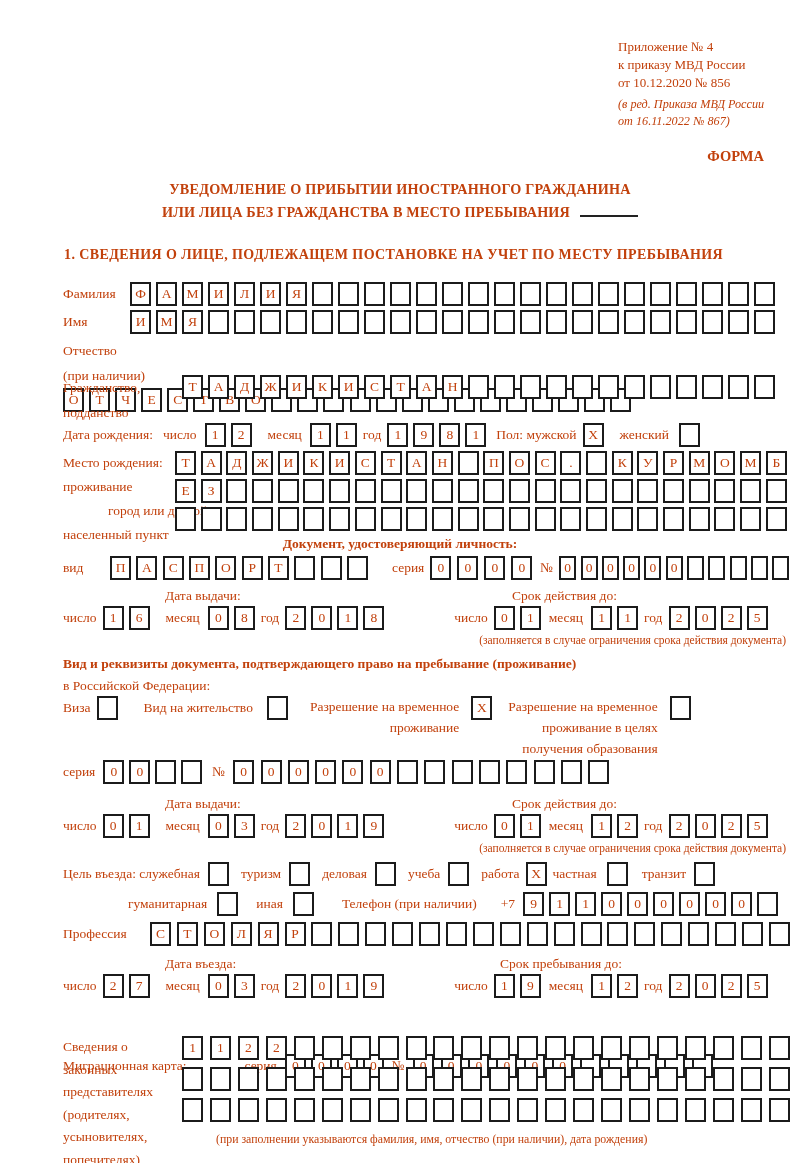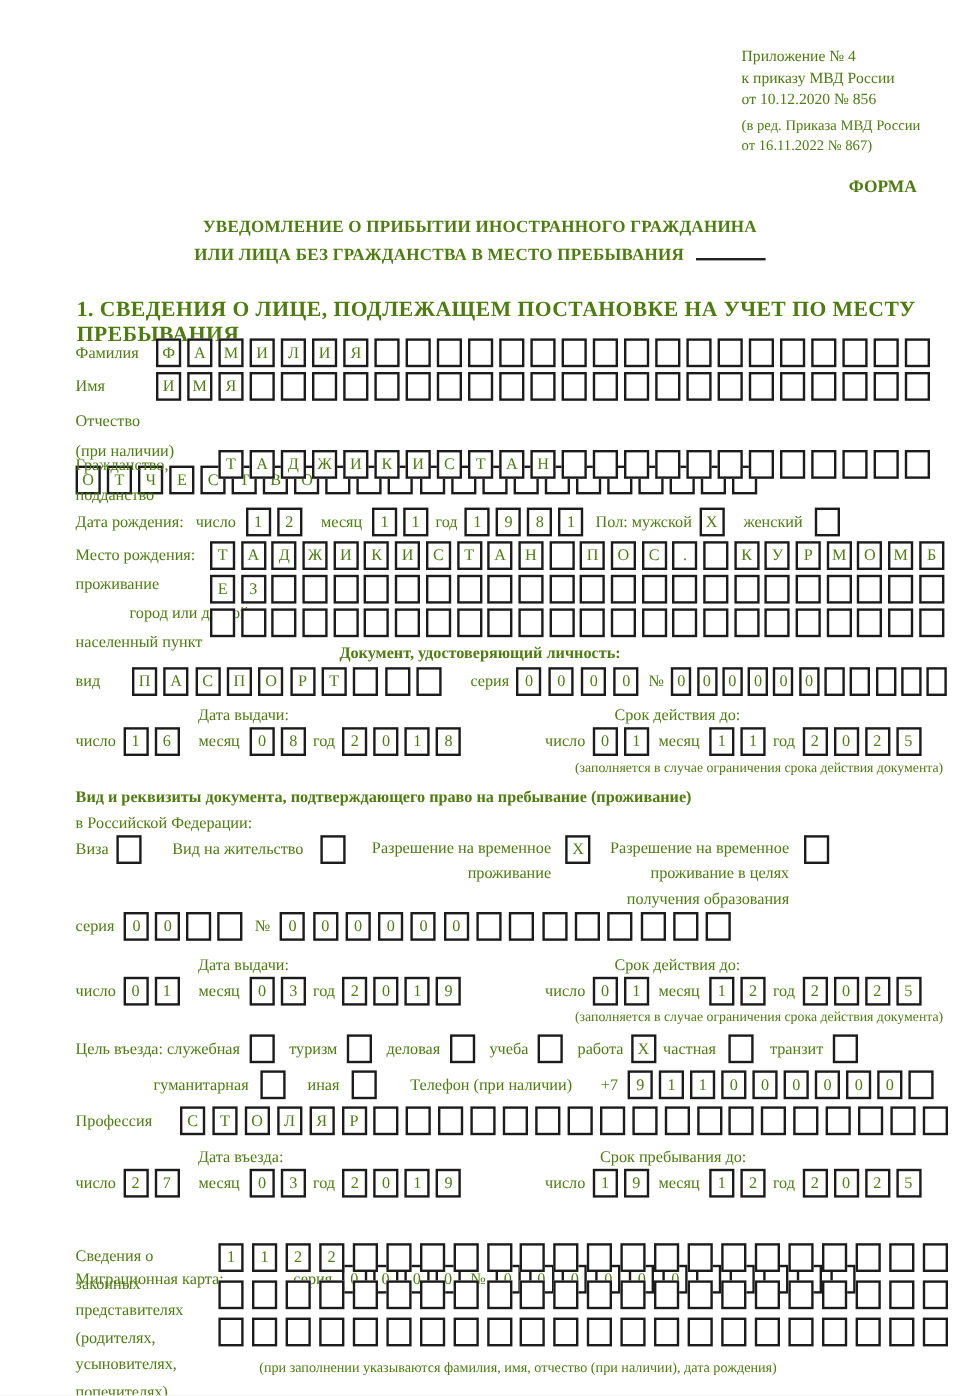--- a/index.html
+++ b/index.html
@@ -1,36 +1,36 @@
 <!DOCTYPE html>
 <html><head>
 <meta charset="utf-8">
 <style>
   html,body{margin:0;padding:0;background:#e8e8e8;}
   .page{
     position:relative;width:800px;height:1163px;margin:0 auto;background:#ffffff;
-    font-family:"Liberation Serif","DejaVu Serif",serif;color:#4d7c0f;overflow:hidden;
+    font-family:"Liberation Serif","DejaVu Serif",serif;color:#c2410c;overflow:hidden;
   }
   .abs{position:absolute;}
   .row{position:absolute;display:flex;align-items:flex-start;}
   .lbl{font-size:13.5px;line-height:24px;white-space:nowrap;}
   .lbl2{font-size:13.5px;line-height:25px;white-space:nowrap;}
   .b{font-weight:bold;}
   .cells{display:flex;gap:5px;}
   .just{justify-content:space-between;gap:0;}
   .cell{
     box-sizing:border-box;flex:none;width:21px;height:24px;border:2px solid #1b1b1b;
     display:flex;align-items:center;justify-content:center;
     font-size:13.5px;background:#fff;
   }
   .sm .cell{width:17px;}
   .note{font-size:11.5px;white-space:nowrap;}
   .center-lbl{font-size:13.5px;line-height:21px;text-align:right;white-space:nowrap;}
   .annex{font-size:13px;line-height:18px;}
-  .annex-ed{font-size:12.2px;line-height:17px;}
+  .annex-ed{font-size:12.2px;line-height:17px;font-style:italic;}
   .title-line{font-size:14.2px;font-weight:bold;text-align:center;letter-spacing:.2px;}
   .underline-seg{display:inline-block;width:58px;height:13px;border-bottom:2.5px solid #222;margin-left:10px;}
   .gap6{margin-right:6px;}.gap8{margin-right:8px;}.gap10{margin-right:10px;}
   .gap16{margin-right:16px;}.gap24{margin-right:24px;}
 </style>
 </head>
 <body>
 
 <div class="page">
 
@@ -44,21 +44,21 @@
     </div>
   </div>
 
   <div class="abs b" style="right:36px;top:148px;font-size:14.5px;">ФОРМА</div>
 
   <div class="abs title-line" style="left:0;top:181px;width:800px;">УВЕДОМЛЕНИЕ О ПРИБЫТИИ ИНОСТРАННОГО ГРАЖДАНИНА</div>
   <div class="abs title-line" style="left:0;top:202px;width:800px;">
     <span>ИЛИ ЛИЦА БЕЗ ГРАЖДАНСТВА В МЕСТО ПРЕБЫВАНИЯ</span><span class="underline-seg"></span>
   </div>
 
-  <div class="abs b" style="left:64px;top:247px;font-size:18px;letter-spacing:.4px;">1. СВЕДЕНИЯ О ЛИЦЕ, ПОДЛЕЖАЩЕМ ПОСТАНОВКЕ НА УЧЕТ ПО МЕСТУ ПРЕБЫВАНИЯ</div>
+  <div class="abs b" style="left:64px;top:247px;font-size:14px;letter-spacing:.4px;">1. СВЕДЕНИЯ О ЛИЦЕ, ПОДЛЕЖАЩЕМ ПОСТАНОВКЕ НА УЧЕТ ПО МЕСТУ ПРЕБЫВАНИЯ</div>
 
   <div class="row" style="left:63px;top:282px;">
     <span class="lbl" style="width:67px;">Фамилия</span>
     <span class="cells just" style="width:645px;">
         <span class="cell">Ф</span>
         <span class="cell">А</span>
         <span class="cell">М</span>
         <span class="cell">И</span>
         <span class="cell">Л</span>
         <span class="cell">И</span>

